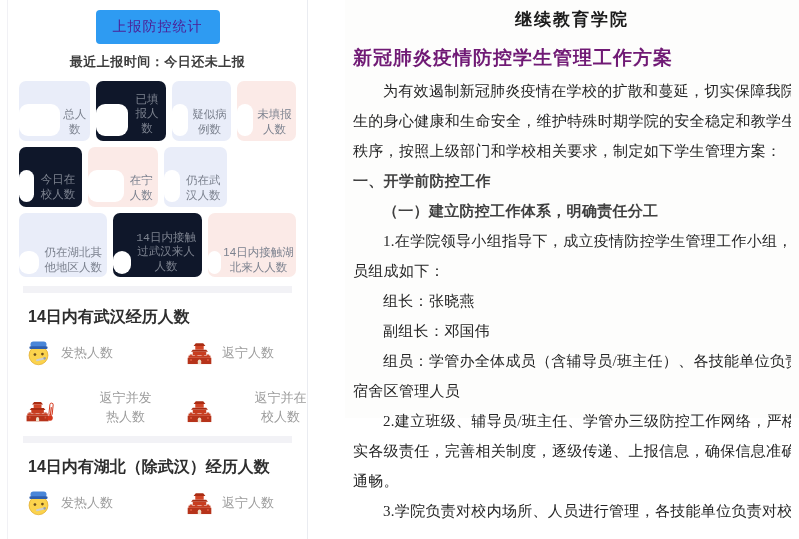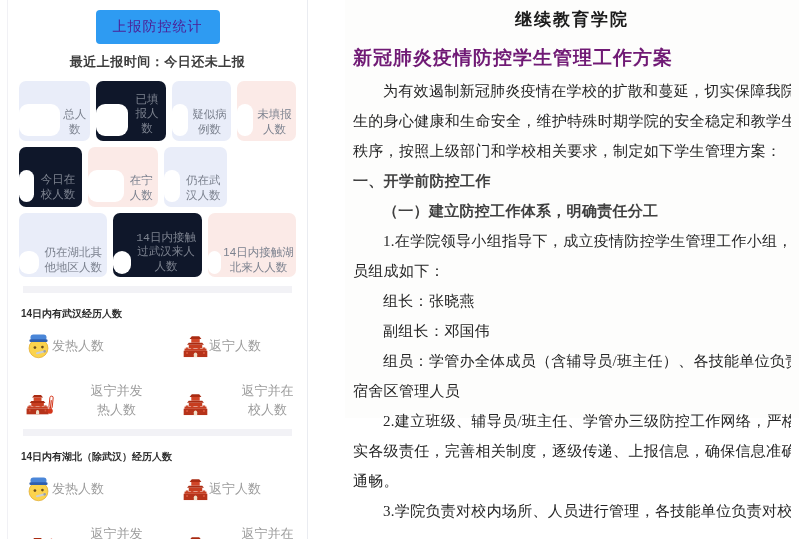--- a/index.html
+++ b/index.html
@@ -27,23 +27,23 @@
   .c-green { background: #0f172a; font-family: Liberation Mono, monospace; }
   .c-red   { background: #FBEAE7; }
   .blob { background: #ffffff; border-radius: 9px; height: 32px; margin-top: 5px; }
   .grid-row.three .blob { height: 23px; margin-top: 4px; }
   .blob-lg { width: 55px; } .blob-md { width: 36px; } .blob-sm { width: 24px; }
   .card-label { font-size: 11.5px; color: #7C828F; line-height: 1.25; text-align: center;
                 padding: 0 2px; }
 
   .divider { height: 7px; background: #F2F2F6; margin: 9px 4px 0; }
 
-  .section-title { margin: 14px 2px 0; font-size: 10px; font-weight: 700; color: #2d2d2d; }
+  .section-title { margin: 14px 9px 0; font-size: 16px; font-weight: 700; color: #2d2d2d; }
   .items { display: grid; grid-template-columns: 1fr 1fr; margin-top: 10px; row-gap: 15px; }
-  .item { display: flex; align-items: center; gap: 0; min-height: 30px; padding-left: 6px; }
+  .item { display: flex; align-items: center; gap: 9px; min-height: 30px; padding-left: 6px; }
   .item:nth-child(even) { padding-left: 32px; }
   .item.tl { align-items: flex-end; min-height: 44px; }
   .item-label { font-size: 13px; color: #9C9C9C; line-height: 1.45; }
   .item.tl .item-label { width: 57px; text-align: center; margin-left: 30px; }
   .icon { width: 27px; height: 25px; flex: 0 0 auto; }
   .icon.combo { width: 33px; }
   .item.tl .icon { margin-bottom: 3px; }
 
   
   .doc { position: absolute; left: 345px; top: 0; width: 454px; height: 418px;

